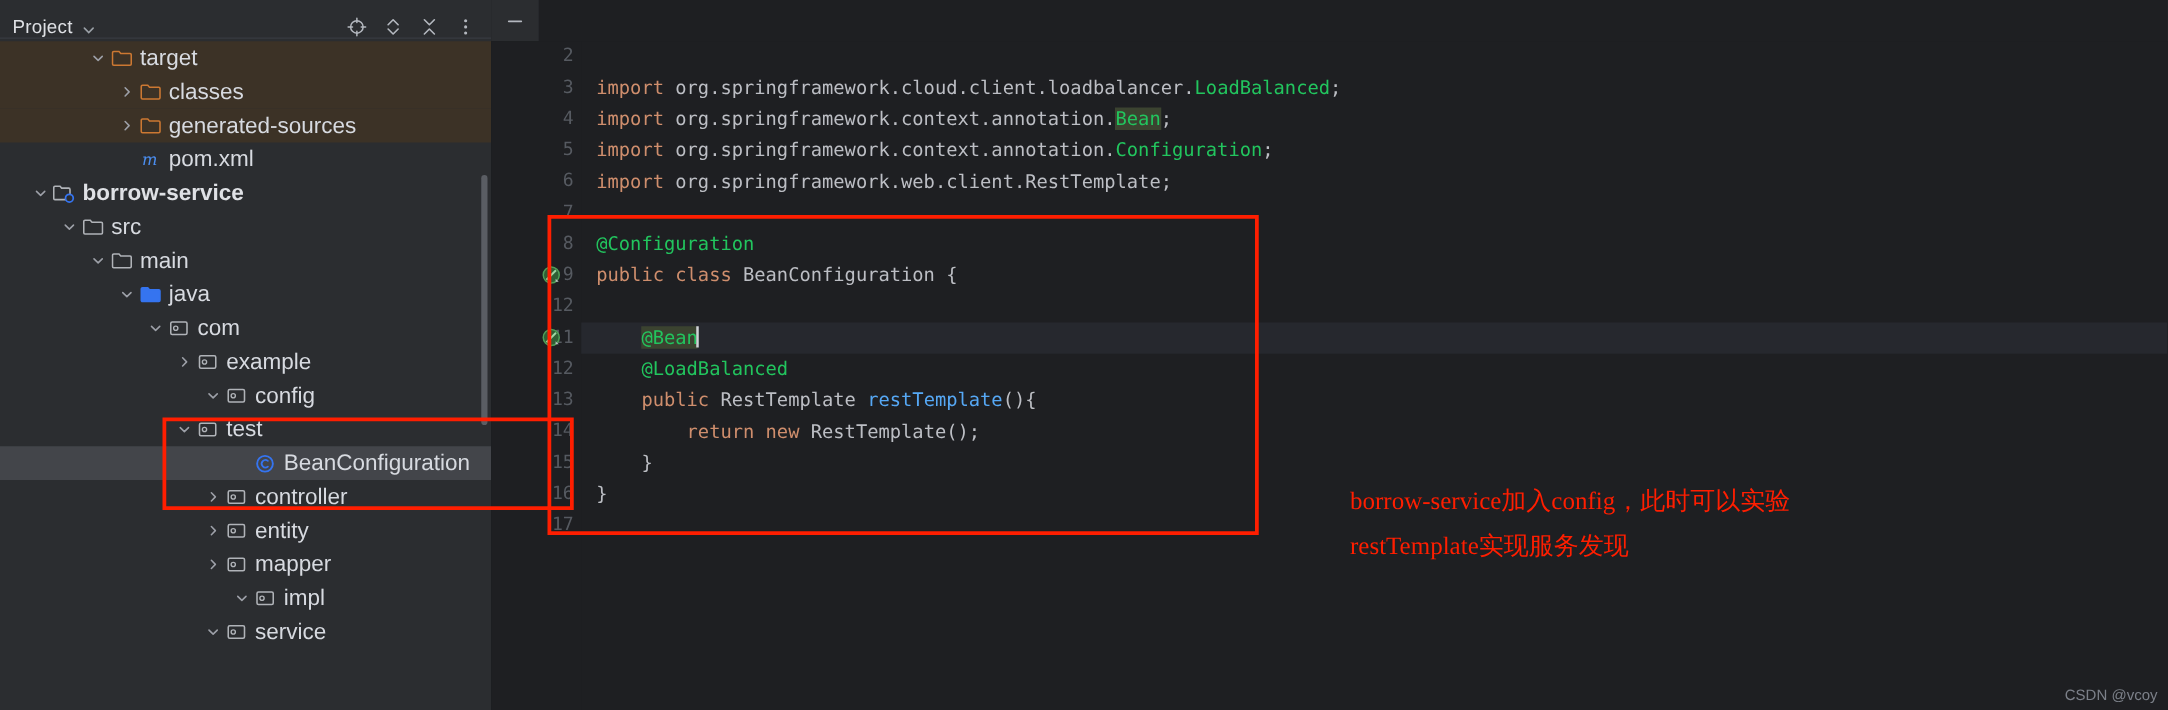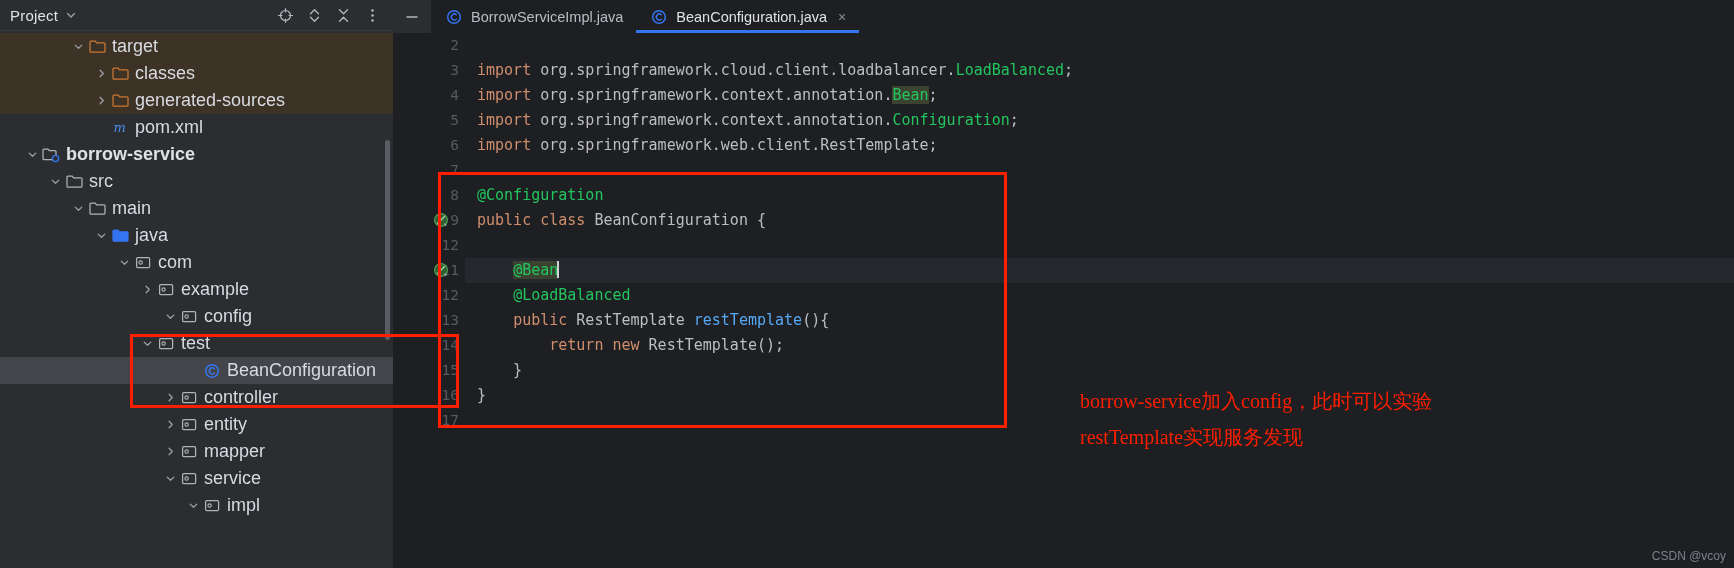--- a/index.html
+++ b/index.html
@@ -23,21 +23,21 @@
   .project-pane {
     position: relative;
     width: 393px; height: 568px;
     background: #2b2d30;
     flex: 0 0 393px;
     overflow: hidden;
   }
   .pane-header {
     height: 30px;
     display: flex;
-    align-items: center;
+    align-items: flex-end;
     padding: 0 6px 0 10px;
     background: #2b2d30;
   }
   .pane-title {
     font-size: 15px;
     color: #dfe1e5;
     letter-spacing: .2px;
   }
   .pane-title-chevron {
     margin-left: 7px;
@@ -491,82 +491,61 @@
           </span>
           <span class="node-ico">
             <svg width="17" height="15" viewBox="0 0 17 15">
               <rect x="1.6" y="2.6" width="13" height="10" rx="1.2" fill="none" stroke="#b0b3b8" stroke-width="1.25"></rect>
               <circle cx="5.6" cy="7.6" r="1.7" fill="none" stroke="#b0b3b8" stroke-width="1.1"></circle>
             </svg>
           </span>
           <span class="label">mapper</span>
         </div>
         <div class="row">
+          <span style="flex: 0 0 184px;"></span>
+          <span class="arrow">
+            <svg width="11" height="11" viewBox="0 0 11 11">
+              <path d="M2.2 4.1 L5.5 7.3 L8.8 4.1" stroke="#9da0a8" stroke-width="1.25" fill="none" stroke-linecap="round" stroke-linejoin="round"></path>
+            </svg>
+          </span>
+          <span class="node-ico">
+            <svg width="17" height="15" viewBox="0 0 17 15">
+              <rect x="1.6" y="2.6" width="13" height="10" rx="1.2" fill="none" stroke="#b0b3b8" stroke-width="1.25"></rect>
+              <circle cx="5.6" cy="7.6" r="1.7" fill="none" stroke="#b0b3b8" stroke-width="1.1"></circle>
+            </svg>
+          </span>
+          <span class="label">impl</span>
+        </div>
+        <div class="row">
           <span style="flex: 0 0 161px;"></span>
           <span class="arrow">
             <svg width="11" height="11" viewBox="0 0 11 11">
               <path d="M2.2 4.1 L5.5 7.3 L8.8 4.1" stroke="#9da0a8" stroke-width="1.25" fill="none" stroke-linecap="round" stroke-linejoin="round"></path>
             </svg>
           </span>
           <span class="node-ico">
             <svg width="17" height="15" viewBox="0 0 17 15">
               <rect x="1.6" y="2.6" width="13" height="10" rx="1.2" fill="none" stroke="#b0b3b8" stroke-width="1.25"></rect>
               <circle cx="5.6" cy="7.6" r="1.7" fill="none" stroke="#b0b3b8" stroke-width="1.1"></circle>
             </svg>
           </span>
           <span class="label">service</span>
-        </div>
-        <div class="row">
-          <span style="flex: 0 0 184px;"></span>
-          <span class="arrow">
-            <svg width="11" height="11" viewBox="0 0 11 11">
-              <path d="M2.2 4.1 L5.5 7.3 L8.8 4.1" stroke="#9da0a8" stroke-width="1.25" fill="none" stroke-linecap="round" stroke-linejoin="round"></path>
-            </svg>
-          </span>
-          <span class="node-ico">
-            <svg width="17" height="15" viewBox="0 0 17 15">
-              <rect x="1.6" y="2.6" width="13" height="10" rx="1.2" fill="none" stroke="#b0b3b8" stroke-width="1.25"></rect>
-              <circle cx="5.6" cy="7.6" r="1.7" fill="none" stroke="#b0b3b8" stroke-width="1.1"></circle>
-            </svg>
-          </span>
-          <span class="label">impl</span>
         </div>
       </div>
 
     <div class="pane-scroll" style="top:140px; height:200px;"></div>
   </div>
 
   <div class="editor-area">
     <div class="tabbar">
       <div class="tab-collapse">
         <svg width="14" height="14" viewBox="0 0 14 14">
             <path d="M2 7 H12" stroke="#b4b8bf" stroke-width="1.4" stroke-linecap="round"></path>
           </svg>
       </div>
-      <div class="tabs" id="tabs">
-          <div class="tab">
-            <span class="node-ico" style="margin-right: 0px;">
-              <svg width="16" height="16" viewBox="0 0 16 16">
-                <circle cx="8" cy="8" r="6.3" fill="none" stroke="#3574f0" stroke-width="1.5"></circle>
-                <path d="M10.3 5.7a3 3 0 1 0 0 4.6" fill="none" stroke="#3574f0" stroke-width="1.4" stroke-linecap="round"></path>
-              </svg>
-            </span>
-            <span>BorrowServiceImpl.java</span>
-          </div>
-          <div class="tab active">
-            <span class="node-ico" style="margin-right: 0px;">
-              <svg width="16" height="16" viewBox="0 0 16 16">
-                <circle cx="8" cy="8" r="6.3" fill="none" stroke="#3574f0" stroke-width="1.5"></circle>
-                <path d="M10.3 5.7a3 3 0 1 0 0 4.6" fill="none" stroke="#3574f0" stroke-width="1.4" stroke-linecap="round"></path>
-              </svg>
-            </span>
-            <span>BeanConfiguration.java</span>
-            <span class="tab-close">×</span>
-          </div>
-        </div>
       <div class="tabbar-rest"></div>
     </div>
 
     <div class="code-wrap">
       <div class="edge-stripe">
         <div class="edge-thumb" style="top:128px;height:95px;"></div>
         <div class="edge-thumb" style="top:330px;height:28px;background:#3a3c42;"></div>
       </div>
       <div class="gutter" id="gutter">
           <div class="ln">2</div>

